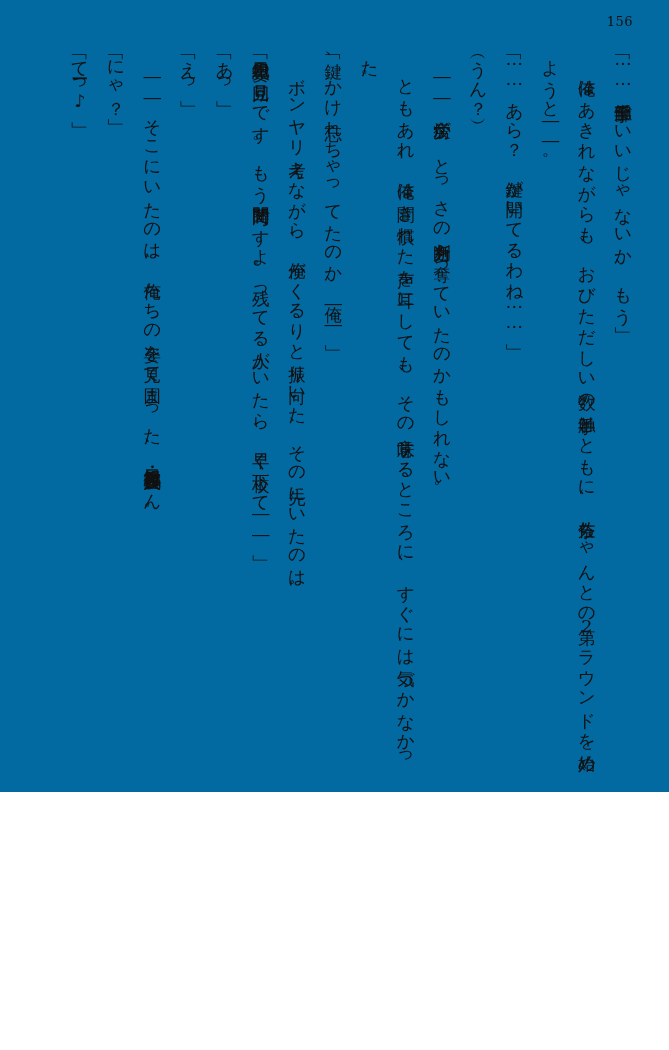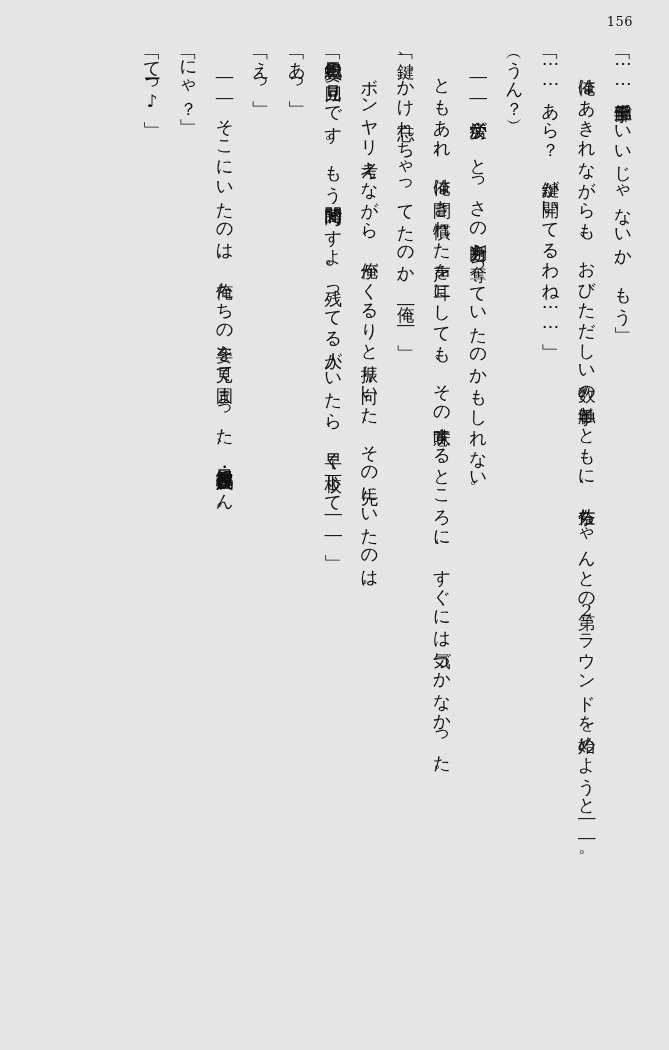--- a/index.html
+++ b/index.html
@@ -10,22 +10,22 @@
   body {
     width: 669px;
     height: 1050px;
     overflow: hidden;
     font-family: "DejaVu Serif", "Liberation Serif", serif;
     color: #111111;
   }
   .page {
     position: relative;
     width: 669px;
-    height: 1050px;
-    background: #e5e5e5;
+    height: 792px;
+    background: #0369a1;
     box-sizing: border-box;
   }
   .page-number {
     position: absolute;
     top: 14px;
     right: 36px;
     font-size: 13px;
     font-family: "DejaVu Serif", "Liberation Serif", serif;
     letter-spacing: 0.5px;
     color: #111111;

